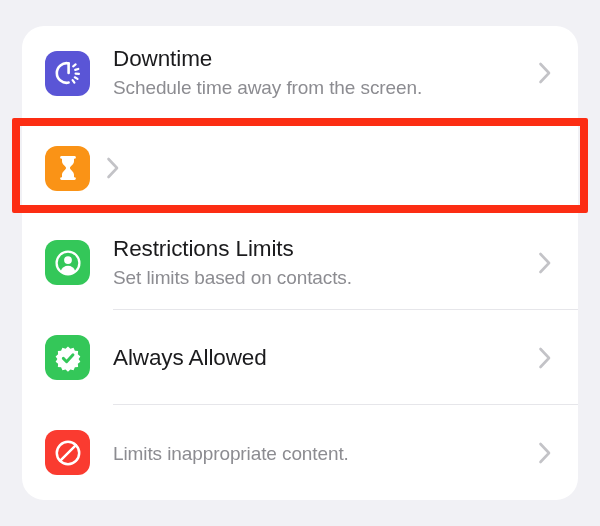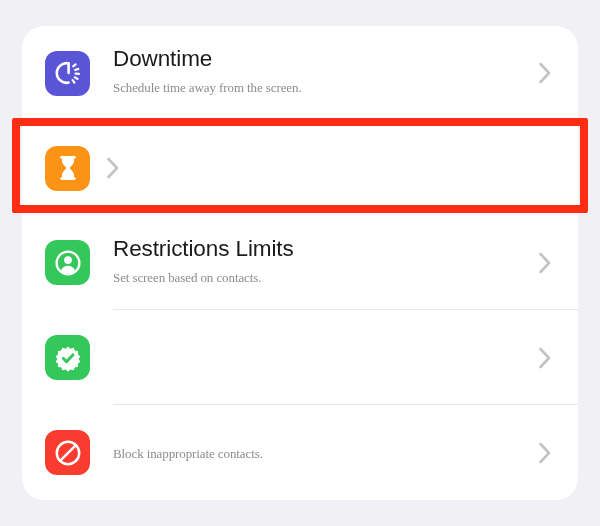--- a/index.html
+++ b/index.html
@@ -77,27 +77,26 @@
     min-width: 0;
   }
   .title {
     font-size: 22.5px;
     line-height: 28px;
     color: #1b1b1d;
     letter-spacing: -0.1px;
     white-space: nowrap;
   }
   .subtitle {
-    font-size: 13px;
+    font-size: 19px;
     line-height: 26px;
     color: #8c8c91;
     letter-spacing: -0.1px;
     margin-top: 2px;
     white-space: nowrap;
-    font-family: Liberation Serif, serif;
   }
 
   
   .chevron {
     flex: 0 0 auto;
     width: 26px;
     height: 34px;
     display: flex;
     align-items: center;
     justify-content: center;
@@ -171,21 +170,21 @@
       <div class="icon-tile" style="background:#34c759;">
         <svg width="30" height="30" viewBox="0 0 30 30" aria-hidden="true">
           <circle cx="15" cy="15" r="11.4" fill="none" stroke="#ffffff" stroke-width="2.3"></circle>
           <circle cx="15" cy="12.1" r="3.9" fill="#ffffff"></circle>
           <path d="M7.6 23.4 C8.9 19.6 11.7 17.8 15 17.8 C18.3 17.8 21.1 19.6 22.4 23.4
                    A 11.4 11.4 0 0 1 7.6 23.4 Z" fill="#ffffff"></path>
         </svg>
       </div>
       <div class="texts">
         <div class="title">Restrictions Limits</div>
-        <div class="subtitle">Set screen based on contacts.</div>
+        <div class="subtitle">Set limits based on contacts.</div>
       </div>
       <div class="chevron">
         <svg width="14" height="24" viewBox="0 0 14 24" aria-hidden="true">
           <path d="M2.5 3 L11 12 L2.5 21" fill="none" stroke="#c3c3c7" stroke-width="2.6" stroke-linecap="round" stroke-linejoin="round"></path>
         </svg>
       </div>
     </div>
 
     <div class="row">
       <div class="icon-tile" style="background:#34c759;">
@@ -193,37 +192,38 @@
 
           <path d="M15 2.6 L17.6 5.0 L21.0 4.1 L22.4 7.3 L25.9 7.6 L25.6 11.1 L28.3 13.3
                    L26.4 16.2 L28.3 19.1 L25.6 21.3 L25.9 24.8 L22.4 25.1 L21.0 28.3
                    L17.6 27.4 L15 29.8 L12.4 27.4 L9.0 28.3 L7.6 25.1 L4.1 24.8
                    L4.4 21.3 L1.7 19.1 L3.6 16.2 L1.7 13.3 L4.4 11.1 L4.1 7.6
                    L7.6 7.3 L9.0 4.1 L12.4 5.0 Z" fill="#ffffff" transform="scale(0.93) translate(1.1,1.1)"></path>
           <path d="M10.3 15.4 L13.6 18.7 L20.0 11.7" fill="none" stroke="#34c759" stroke-width="2.9" stroke-linecap="round" stroke-linejoin="round"></path>
         </svg>
       </div>
       <div class="texts">
+        <div class="title">Always Allowed</div>
       </div>
       <div class="chevron">
         <svg width="14" height="24" viewBox="0 0 14 24" aria-hidden="true">
           <path d="M2.5 3 L11 12 L2.5 21" fill="none" stroke="#c3c3c7" stroke-width="2.6" stroke-linecap="round" stroke-linejoin="round"></path>
         </svg>
       </div>
     </div>
 
     <div class="row">
       <div class="icon-tile" style="background:#fa3b30;">
         <svg width="30" height="30" viewBox="0 0 30 30" aria-hidden="true">
           <circle cx="15" cy="15" r="11.2" fill="none" stroke="#ffffff" stroke-width="2.5"></circle>
           <line x1="7.1" y1="22.9" x2="22.9" y2="7.1" stroke="#ffffff" stroke-width="2.5" stroke-linecap="round"></line>
         </svg>
       </div>
       <div class="texts">
-        <div class="subtitle">Block inappropriate contacts.</div>
+        <div class="subtitle">Limits inappropriate content.</div>
       </div>
       <div class="chevron">
         <svg width="14" height="24" viewBox="0 0 14 24" aria-hidden="true">
           <path d="M2.5 3 L11 12 L2.5 21" fill="none" stroke="#c3c3c7" stroke-width="2.6" stroke-linecap="round" stroke-linejoin="round"></path>
         </svg>
       </div>
     </div>
 
   </div>
 </div>

